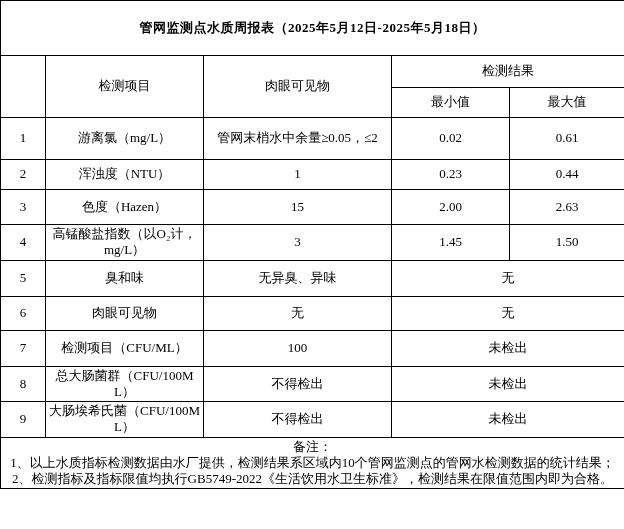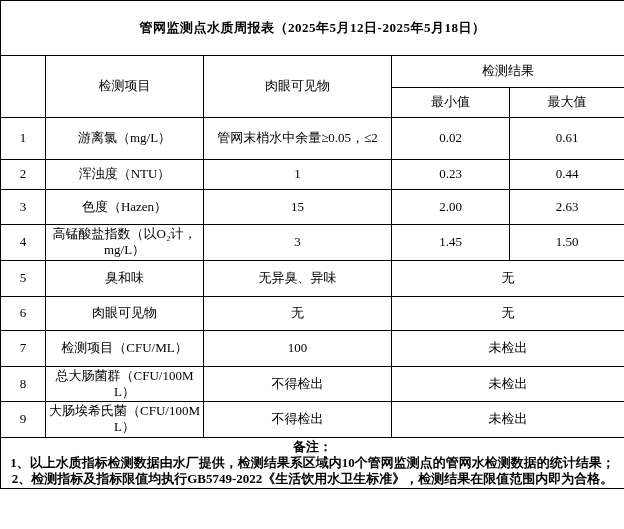--- a/index.html
+++ b/index.html
@@ -36,21 +36,20 @@
     font-weight: bold;
     font-size: 15px;
     letter-spacing: 0.5px;
   }
   td.notes-cell {
     text-align: left;
     vertical-align: top;
     font-size: 12.5px;
     padding: 4px 5px;
     line-height: 1.45;
-    font-weight: bold;
   }
   tr.row-title   { height: 55px; }
   tr.row-head1   { height: 32px; }
   tr.row-head2   { height: 30px; }
   tr.row-r1      { height: 42px; }
   tr.row-r2      { height: 30px; }
   tr.row-r3      { height: 35px; }
   tr.row-r4      { height: 34px; }
   tr.row-r5      { height: 36px; }
   tr.row-r6      { height: 34px; }

